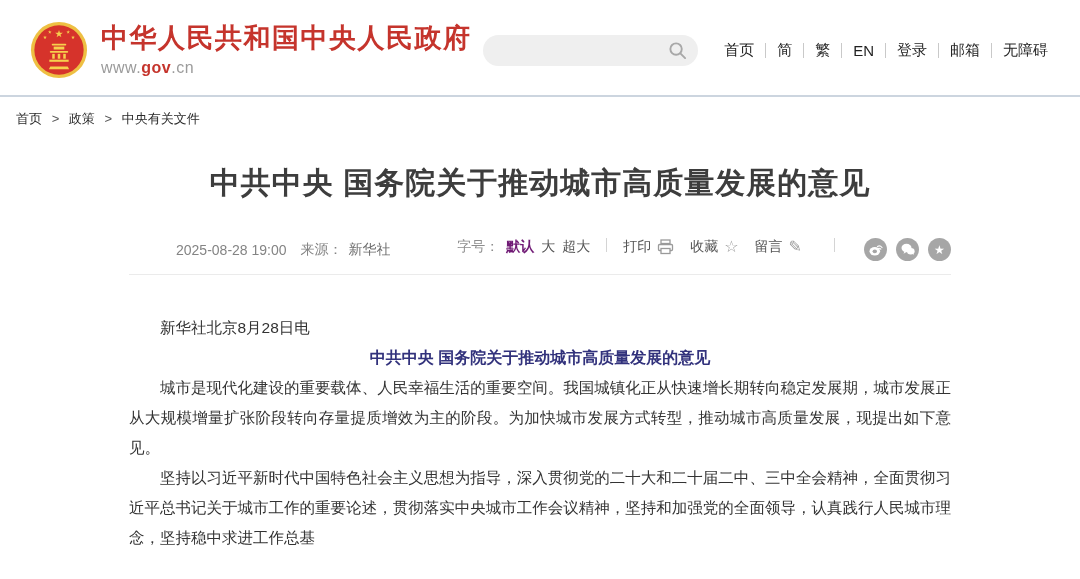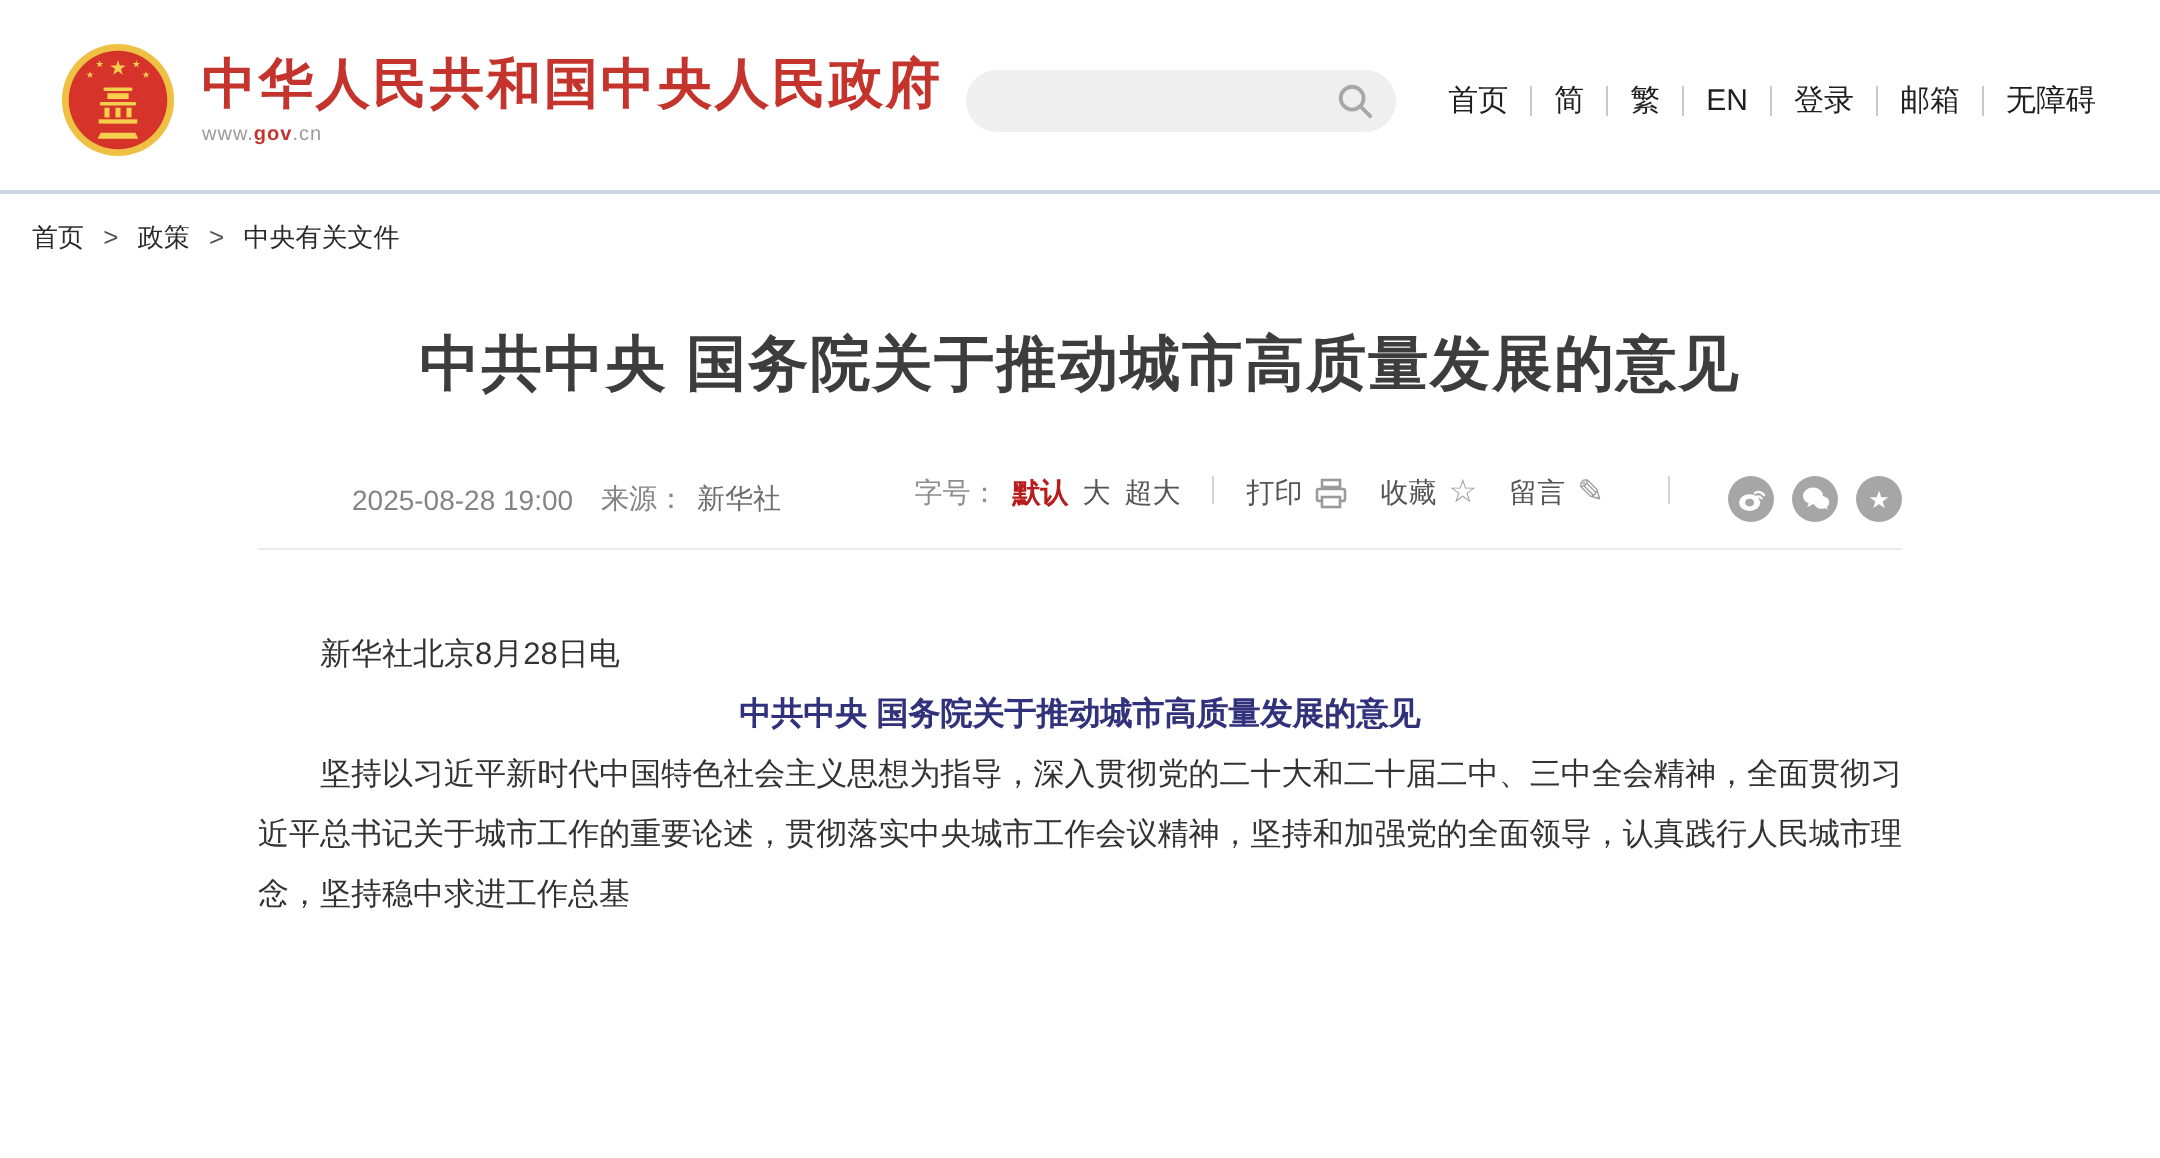--- a/index.html
+++ b/index.html
@@ -14,21 +14,21 @@
     display:flex; justify-content:space-between; align-items:center;
     padding:21px 32px 16px 30px;
     border-bottom:2px solid #ccd5df;
   }
   .brand { display:flex; align-items:center; }
   .emblem { width:58px; height:58px; margin-right:13px; flex:0 0 auto; }
   .brand-text { display:flex; flex-direction:column; }
   .site-title {
     color:#c5342c; font-size:27px; font-weight:bold; letter-spacing:1.5px; line-height:1.15;
   }
-  .site-url { font-size:10px; color:#9b9b9b; margin-top:4px; letter-spacing:.5px; }
+  .site-url { font-size:16px; color:#9b9b9b; margin-top:4px; letter-spacing:.5px; }
   .site-url .gov { color:#c5342c; font-weight:bold; }
   .header-right { display:flex; align-items:center; }
   .searchbox { position:relative; margin-right:26px; }
   .searchbox input {
     width:215px; height:31px; border:none; outline:none;
     background:#efefef; border-radius:16px; padding:0 38px 0 16px;
     font-size:14px; color:#333; font-family:"Liberation Sans", sans-serif;
   }
   .search-icon { position:absolute; right:11px; top:6px; width:19px; height:19px; cursor:pointer; }
   .topnav { display:flex; align-items:center; font-size:15px; color:#1f1f1f; }
@@ -48,21 +48,21 @@
     margin-top:34px; display:flex; justify-content:space-between; align-items:center;
     font-size:14px; color:#848484;margin-left:47px;
   }
   .meta-left { display:flex; align-items:center; }
   .meta-left .date { margin-right:14px; }
   .meta-left .src-label { margin-right:6px; }
   .meta-left .src { color:#6e6e6e; }
   .meta-right { display:flex; align-items:flex-start; }
   .fs-label { color:#8d8d8d; }
   .fs-opt { margin-left:7px; color:#555; cursor:pointer; }
-  .fs-opt.active { color:#b91c1c; font-weight:bold; }
+  .fs-opt.active { color:#701a75; font-weight:bold; }
   .vsep { width:0; height:14px; border-left:1px solid #d4d4d4; margin:0 16px; }
   .action { display:flex; align-items:center; color:#555; cursor:pointer; margin-right:16px; }
   .action:last-of-type { margin-right:0; }
   .action .a-ic { margin-left:6px; color:#9a9a9a; font-size:16px; line-height:1; }
   .share { display:flex; align-items:center; margin-left:4px; }
   .share .circle {
     width:23px; height:23px; border-radius:50%; background:#a6a6a6;
     display:flex; align-items:center; justify-content:center;
     margin-left:9px; cursor:pointer; color:#fff; font-size:12px;
   }
@@ -203,17 +203,18 @@
           <span class="circle">★</span>
         </span>
       </div>
     </div>
 
     <hr class="meta-divider">
 
     <div class="doc-body">
       <p class="dateline">新华社北京8月28日电</p>
       <p class="doc-title-line">中共中央 国务院关于推动城市高质量发展的意见</p>
+      <p class="para">城市是现代化建设的重要载体、人民幸福生活的重要空间。我国城镇化正从快速增长期转向稳定发展期，城市发展正从大规模增量扩张阶段转向存量提质增效为主的阶段。为加快城市发展方式转型，推动城市高质量发展，现提出如下意见。</p>
       <p class="para">坚持以习近平新时代中国特色社会主义思想为指导，深入贯彻党的二十大和二十届二中、三中全会精神，全面贯彻习近平总书记关于城市工作的重要论述，贯彻落实中央城市工作会议精神，坚持和加强党的全面领导，认真践行人民城市理念，坚持稳中求进工作总基</p>
     </div>
   </div>
 
 </div>
 
 </body></html>

